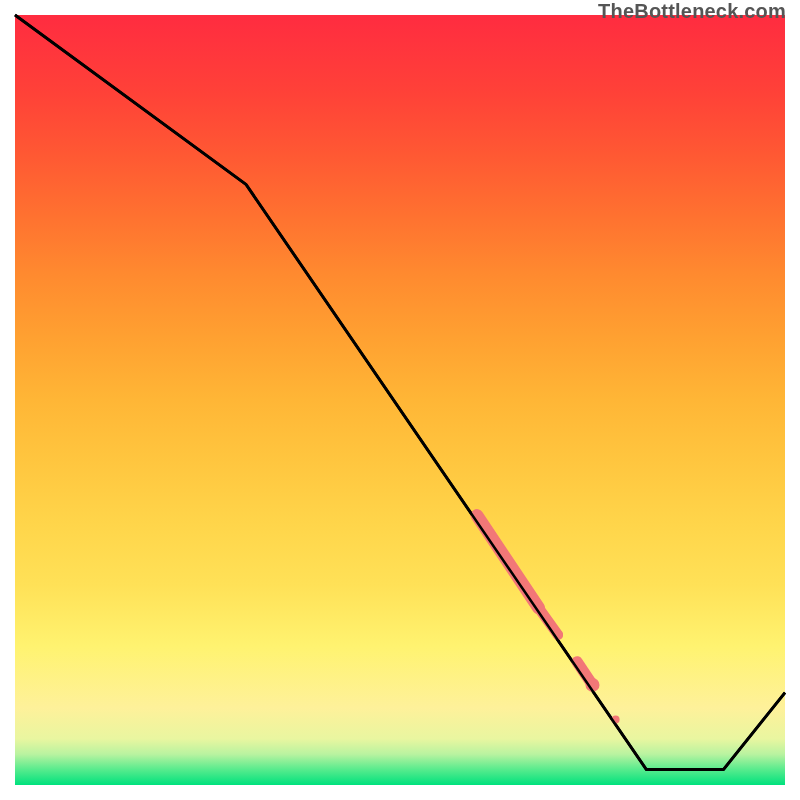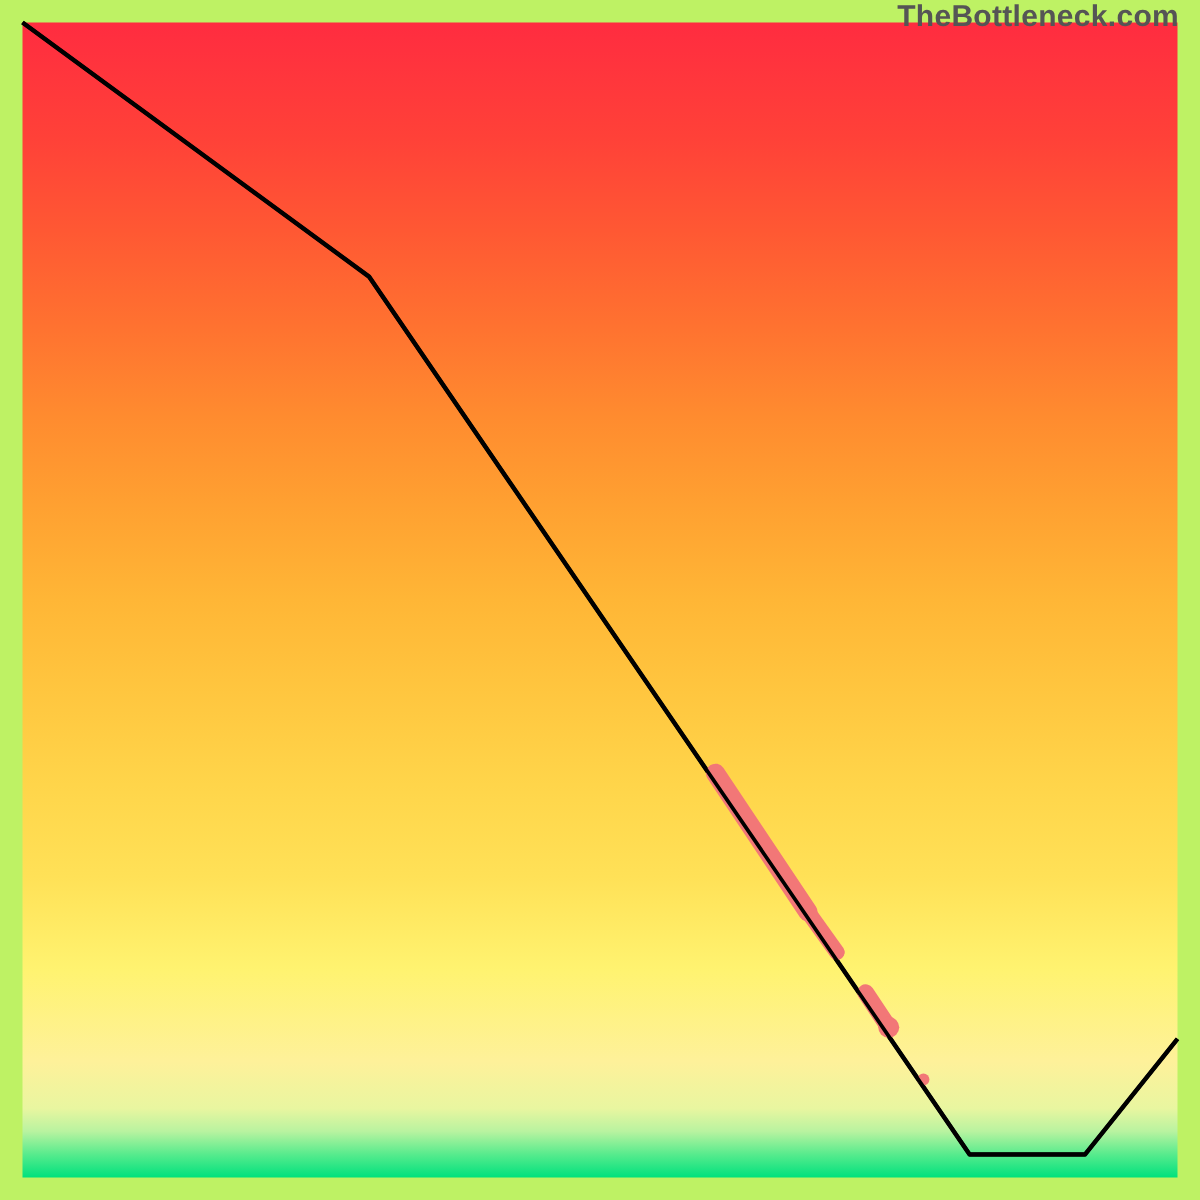--- a/index.html
+++ b/index.html
@@ -8,21 +8,21 @@
     width: 800px;
     height: 800px;
     overflow: hidden;
     background: #000;
     font-family: Arial, Helvetica, sans-serif;
   }
   .frame {
     position: relative;
     width: 800px;
     height: 800px;
-    background: #bef264;
+    background: #ffffff;
   }
   .plot {
     position: absolute;
     left: 15px;
     top: 15px;
     width: 770px;
     height: 770px;
     
     background: linear-gradient(to top,
       #00e17d 0%,

